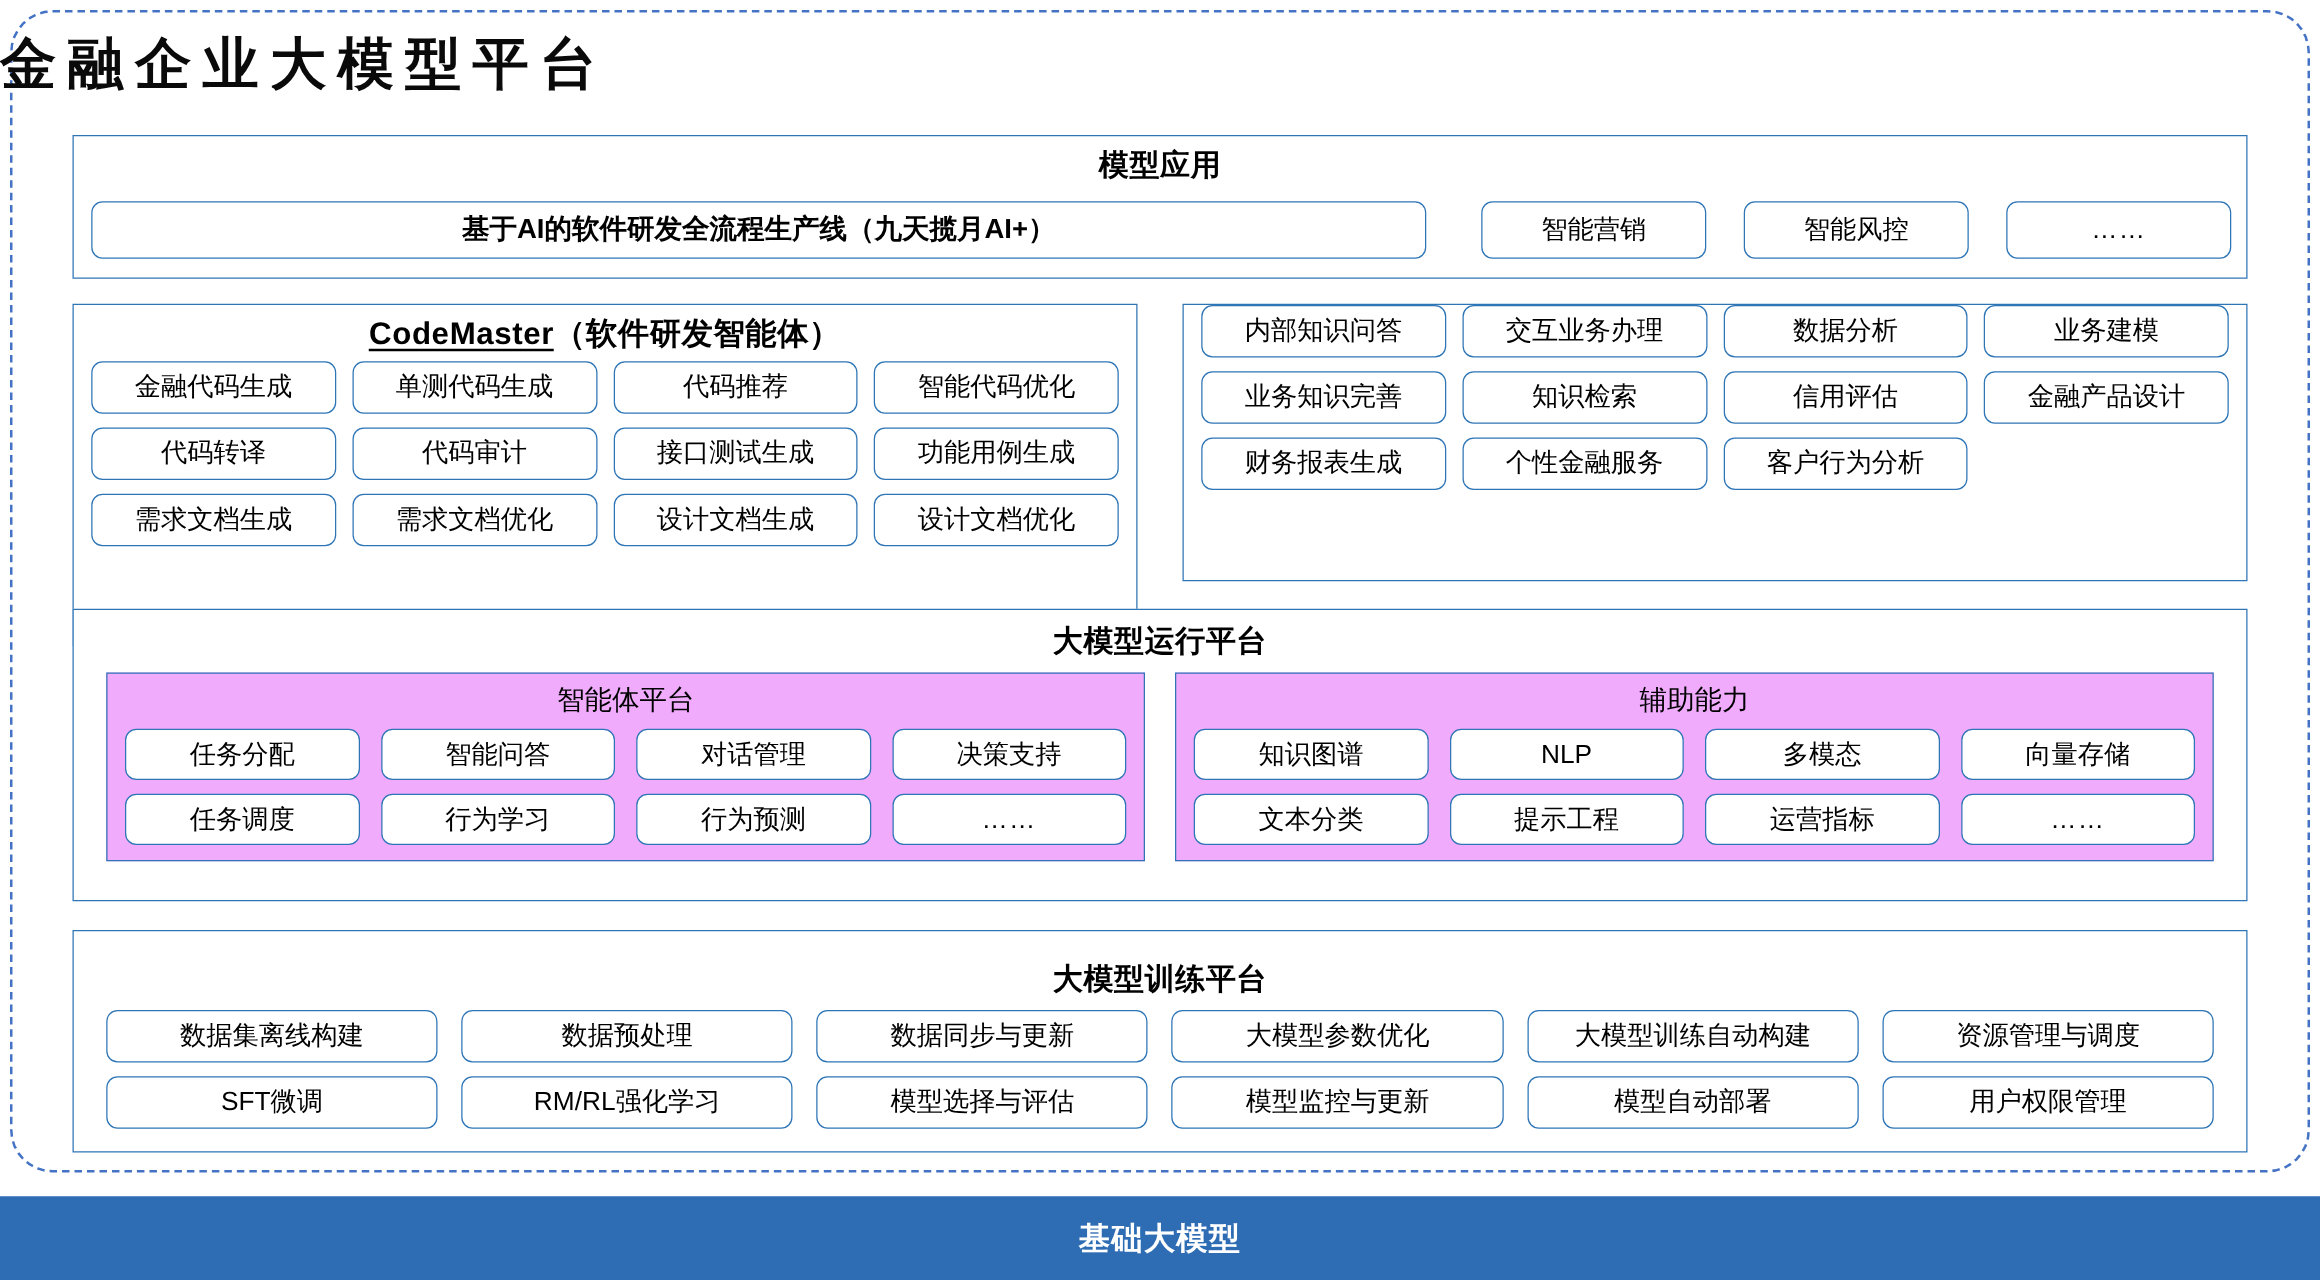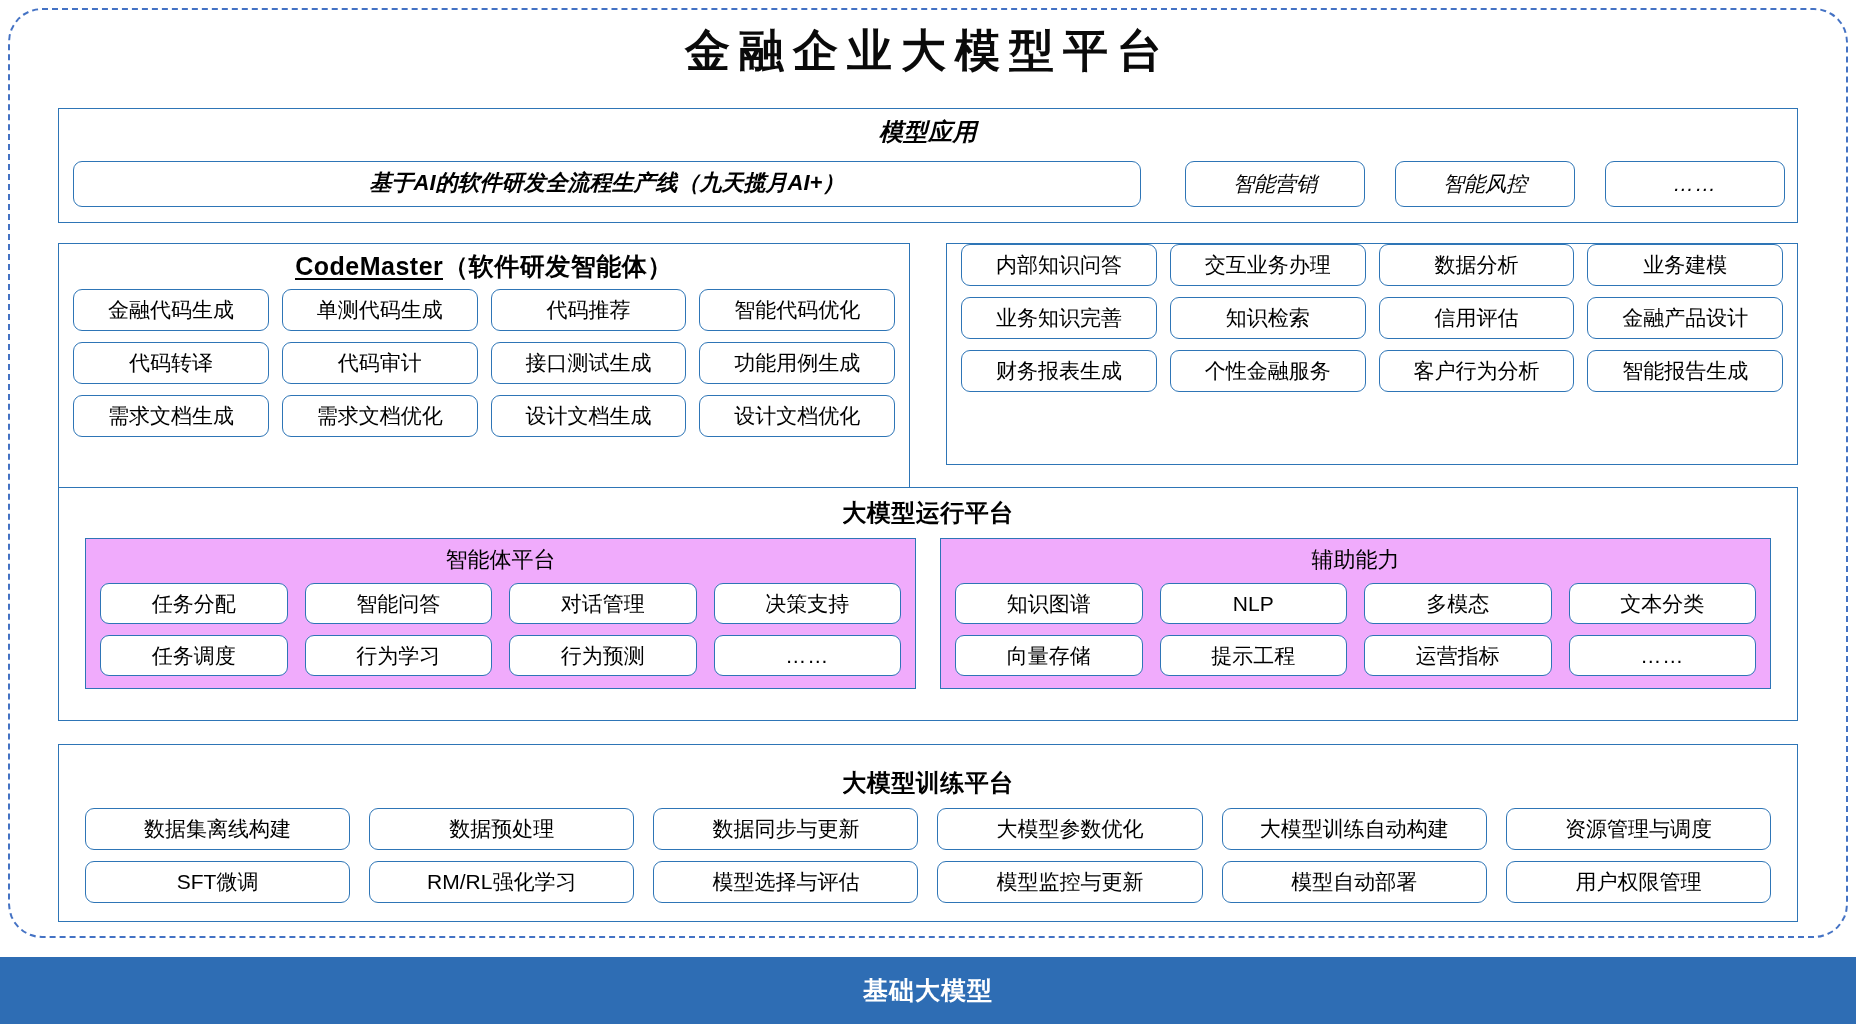--- a/index.html
+++ b/index.html
@@ -29,21 +29,20 @@
     border-radius: 34px;
     background: #ffffff;
   }
 
   
   .main-title {
     position: absolute;
     left: 0;
     top: 26px;
     width: 100%;
-    text-align: center;
     font-family: "DejaVu Serif", "Liberation Serif", serif;
     font-size: 45px;
     font-weight: 700;
     letter-spacing: 9px;
     color: #0a0a0a;
     line-height: 1.1;
   }
 
   
   .section {
@@ -102,21 +101,20 @@
     font-size: 22px;
   }
   .pill.dots { letter-spacing: 1px; }
 
   
   #app-section {
     left: 58px;
     top: 108px;
     width: 1740px;
     height: 115px;
-    font-style: italic;
   }
   #app-section .section-title { margin-top: 7px; }
   .app-row {
     position: absolute;
     left: 14px;
     top: 50px;
     width: 1712px;
     height: 49px;
     display: flex;
     gap: 0;
@@ -268,21 +266,20 @@
       <div class="pill">交互业务办理</div>
       <div class="pill">数据分析</div>
       <div class="pill">业务建模</div>
       <div class="pill">业务知识完善</div>
       <div class="pill">知识检索</div>
       <div class="pill">信用评估</div>
       <div class="pill">金融产品设计</div>
       <div class="pill">财务报表生成</div>
       <div class="pill">个性金融服务</div>
       <div class="pill">客户行为分析</div>
-      <div class="pill">智能报告生成</div>
     </div>
   </div>
 
   <div class="section" id="runtime-section">
     <div class="section-title">大模型运行平台</div>
     <div class="runtime-inner">
 
       <div class="sub-panel">
         <div class="sub-title">智能体平台</div>
         <div class="grid4">
@@ -296,22 +293,22 @@
           <div class="pill dots">……</div>
         </div>
       </div>
 
       <div class="sub-panel">
         <div class="sub-title">辅助能力</div>
         <div class="grid4">
           <div class="pill">知识图谱</div>
           <div class="pill">NLP</div>
           <div class="pill">多模态</div>
+          <div class="pill">向量存储</div>
           <div class="pill">文本分类</div>
-          <div class="pill">向量存储</div>
           <div class="pill">提示工程</div>
           <div class="pill">运营指标</div>
           <div class="pill dots">……</div>
         </div>
       </div>
 
     </div>
   </div>
 
   <div class="section" id="training-section">

